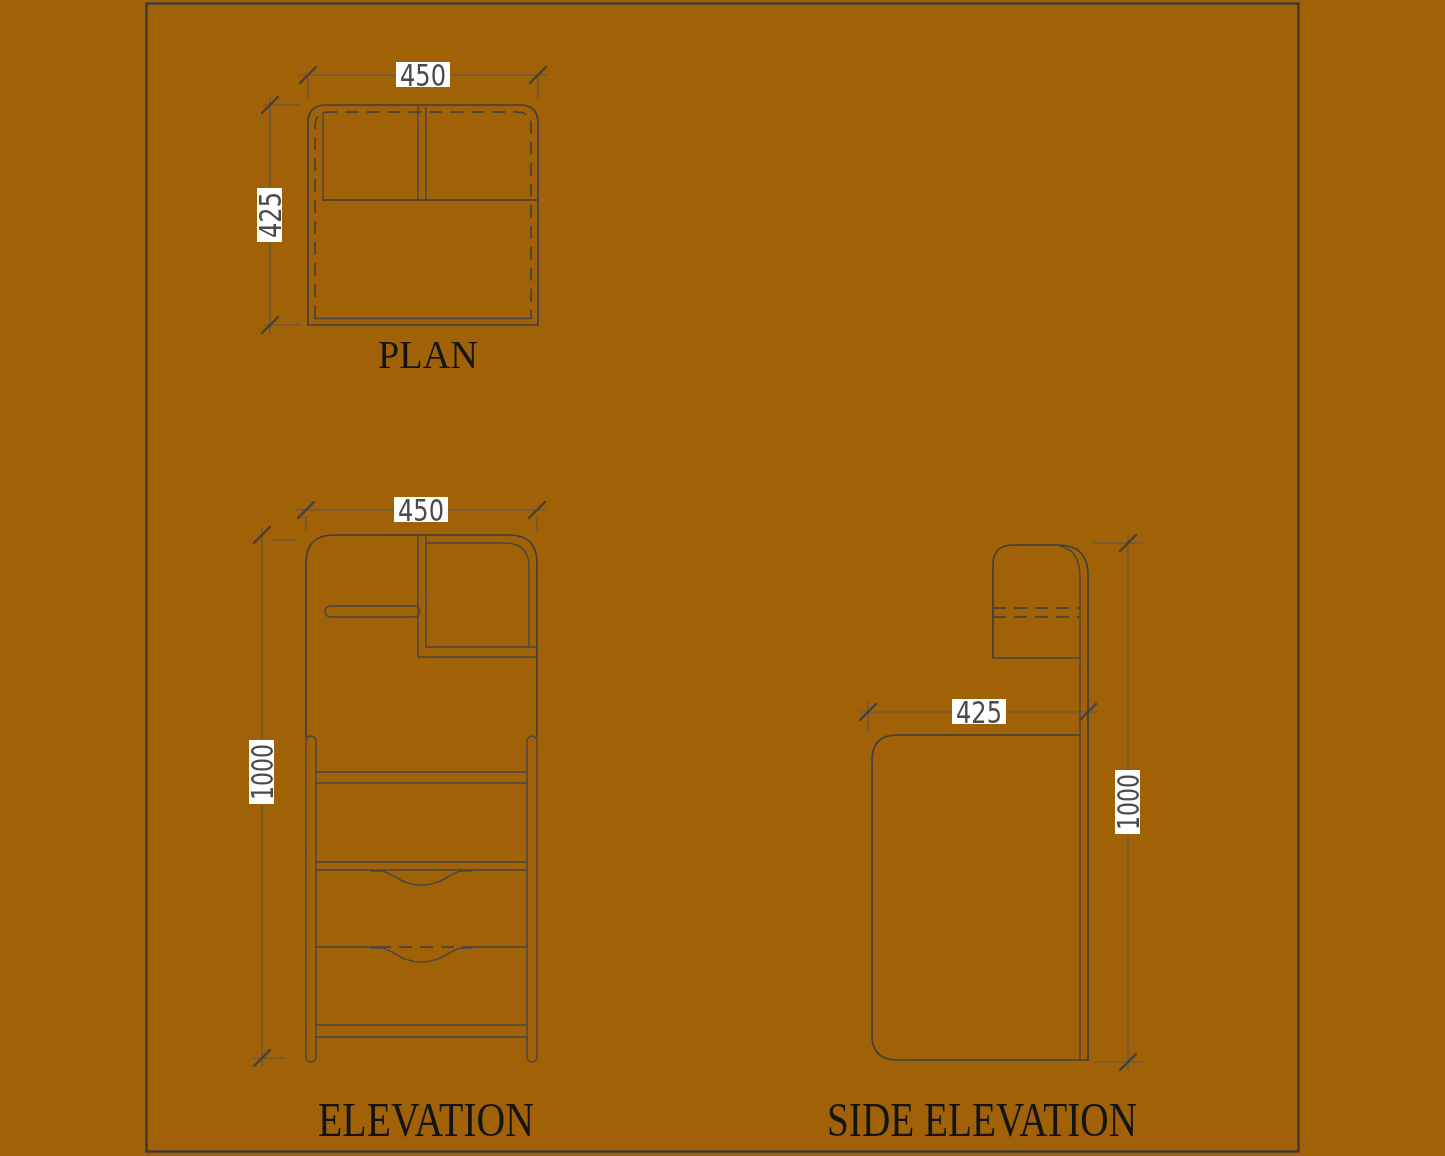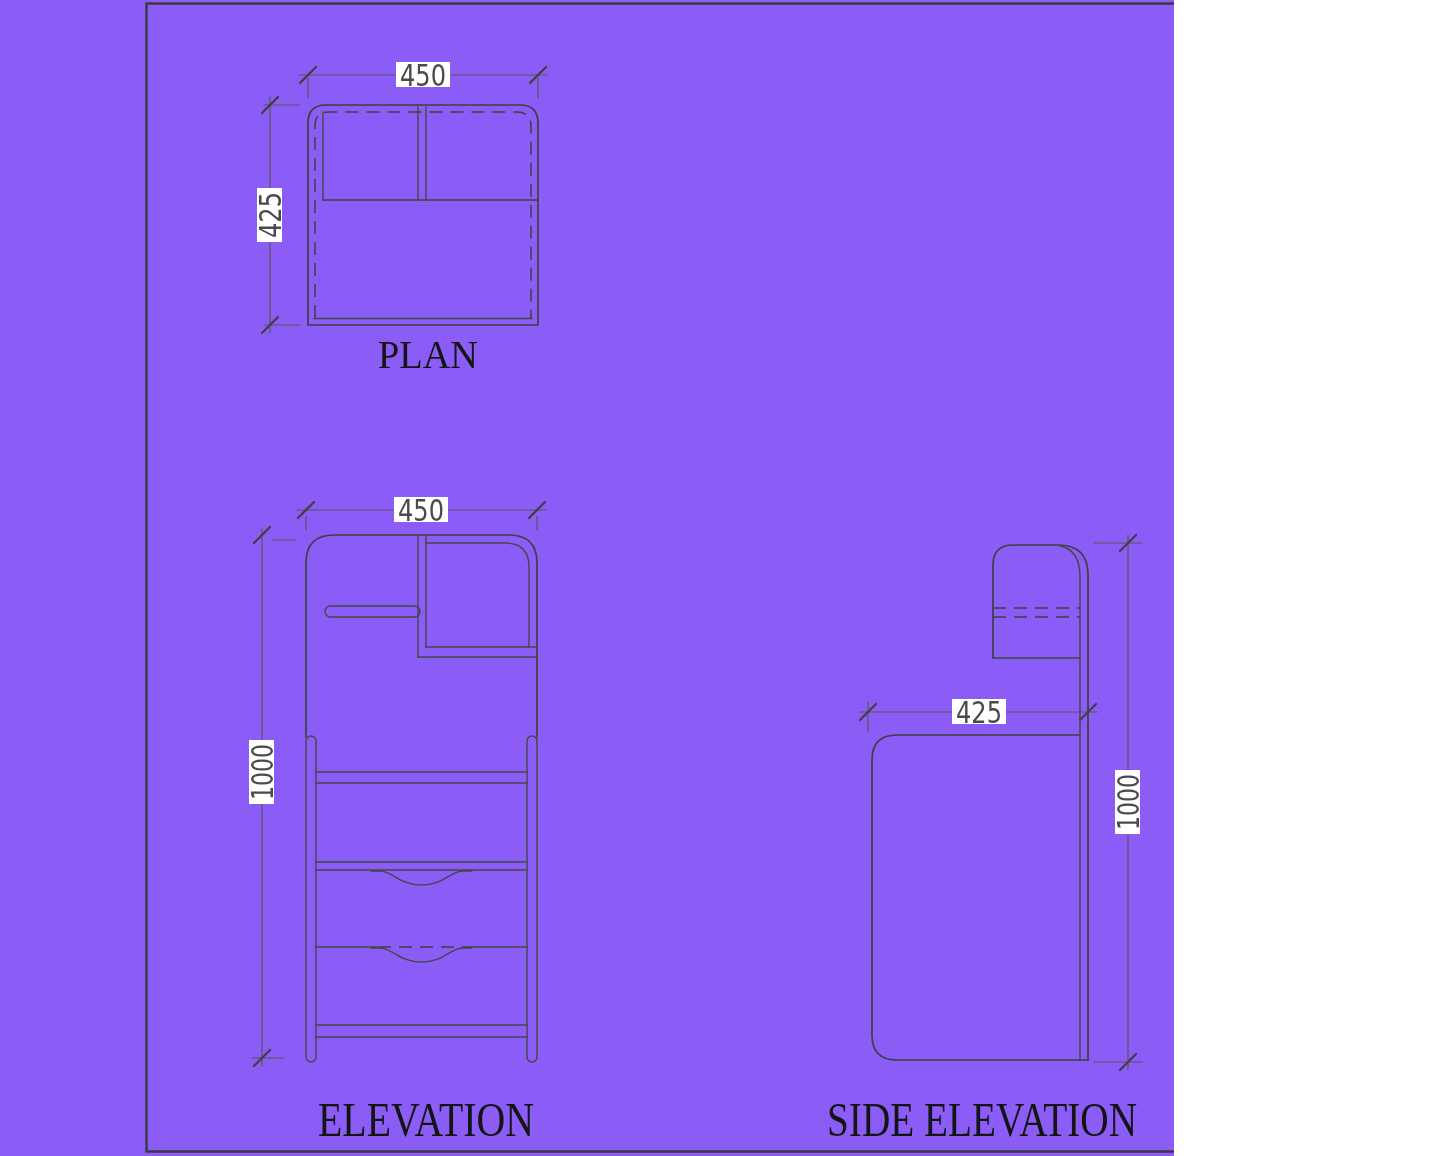--- a/index.html
+++ b/index.html
@@ -5,23 +5,23 @@
   html, body {
     margin: 0;
     padding: 0;
     background: #ffffff;
     width: 1445px;
     height: 1156px;
     font-family: "Liberation Sans", sans-serif;
   }
   .sheet {
     position: relative;
-    width: 1174px;
+    width: 1445px;
     height: 1156px;
-    background: #8b5cf6;
+    background: #a16207;
     overflow: hidden;
   }
   svg { display: block; }
   .obj  { stroke: #3f3f3f; stroke-width: 1.7; fill: none; stroke-linecap: round; }
   .obj-thin { stroke: #464646; stroke-width: 1.4; fill: none; stroke-linecap: round; }
   .hidden-line { stroke: #3f3f3f; stroke-width: 1.5; fill: none; stroke-dasharray: 13 8; stroke-linecap: butt; }
   .dim-line { stroke: #575757; stroke-width: 1.2; fill: none; stroke-linecap: round; }
   .tick { stroke: #3f3f3f; stroke-width: 2.2; stroke-linecap: round; }
   .dim-text {
     font-family: "DejaVu Sans", sans-serif;

